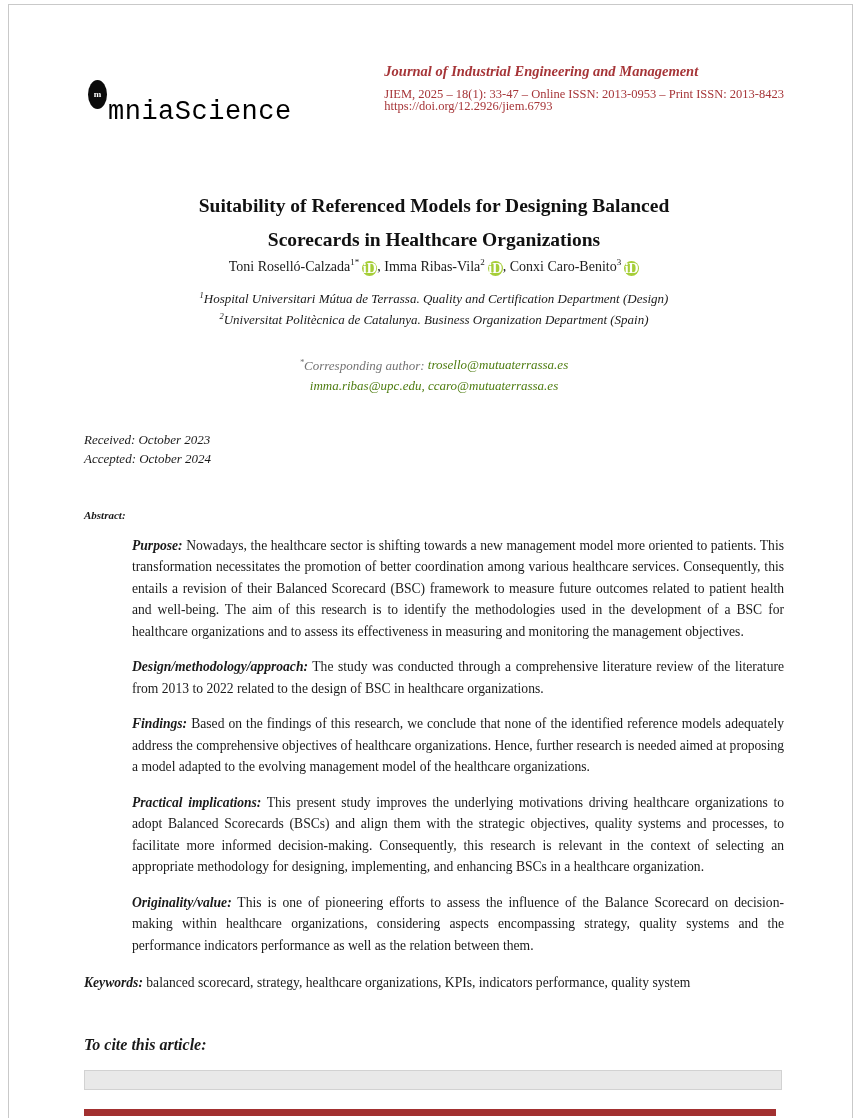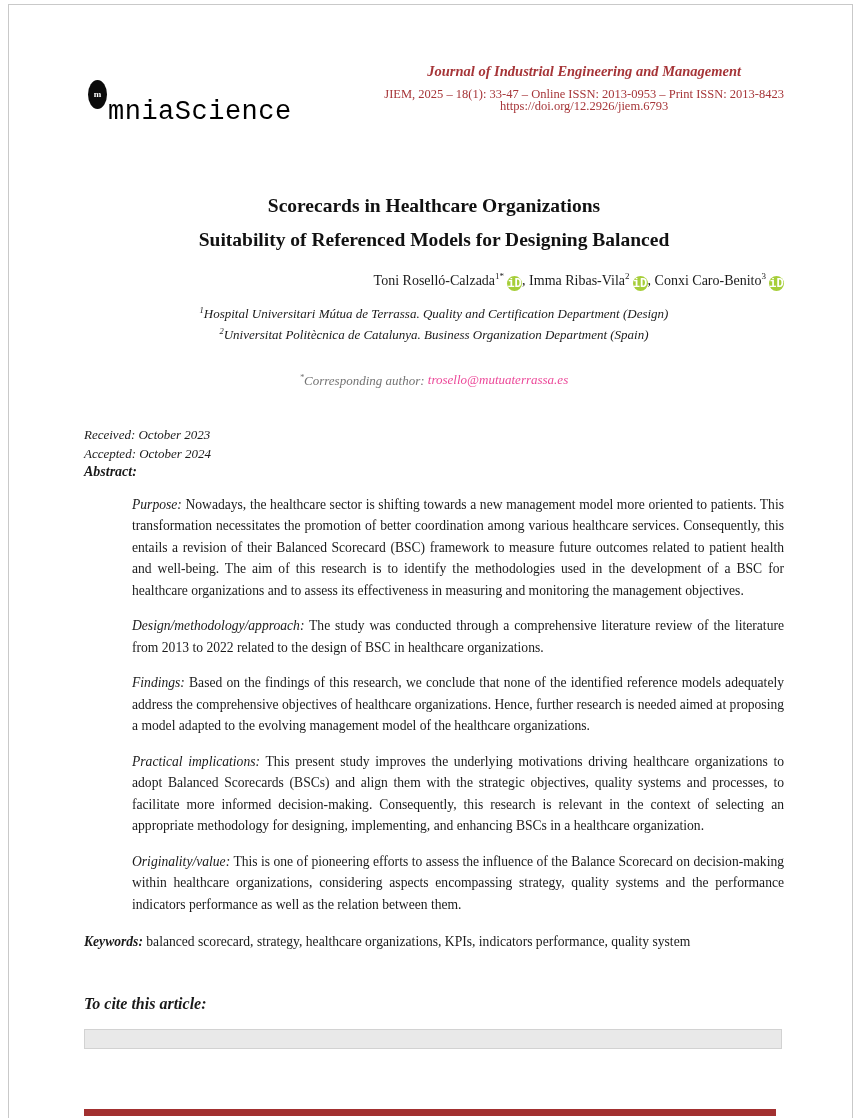--- a/index.html
+++ b/index.html
@@ -35,54 +35,54 @@
   }
   .logo-m {
     color: #ffffff; font-size: 9px; font-weight: bold; line-height: 1;
     font-family: "Liberation Serif", serif;
   }
   .logo-text {
     font-size: 27px; color: #000000; letter-spacing: 0.5px;
     font-family: Liberation Mono, monospace;
     margin-top: 35px;
   }
-  .journal-info { text-align: center; line-height: 1; margin-top: 8px; }
+  .journal-info { text-align: left; line-height: 1; margin-top: 8px; }
   .journal-name {
     font-size: 14.5px; font-weight: bold; font-style: italic;
     color: #a63538; margin-bottom: 9px;
   }
   .journal-issue { font-size: 12.5px; color: #a63538; }
   .journal-doi { font-size: 12.5px; color: #a63538; cursor: pointer; }
   
   .title { margin: 62px 0 0 0; text-align: center; font-weight: bold; font-size: 19.5px; line-height: 1.75; color: #111111; }
   .title .tl { display: block; }
-  .authors { text-align: right; margin-top: 14px; font-size: 14px; }
+  .authors { text-align: center; margin-top: 0; font-size: 14px; }
   .authors sup { font-size: 9px; }
   .orcid {
     display: inline-flex; align-items: center; justify-content: center;
     width: 15px; height: 15px; border-radius: 50%;
     background: #a6ce39; vertical-align: -2px; margin-left: 3px;
     cursor: pointer;
   }
   .orcid span {
-    color: #ffffff; font-size: 12px; font-weight: bold;
-    font-family: Liberation Mono, monospace; line-height: 1;
+    color: #ffffff; font-size: 14px; font-weight: bold;
+    font-family: Liberation Serif, serif; line-height: 1;
   }
   .affils { text-align: center; margin-top: 13px; font-style: italic; font-size: 13px; line-height: 1.55; }
   .affils sup { font-size: 8.5px; }
   .corresponding { text-align: center; margin-top: 25px; font-style: italic; font-size: 13px; line-height: 1.55; }
   .corr-label { color: #737373; }
   .corr-label sup { font-size: 8.5px; }
-  .email { color: #ec4899; cursor: pointer; }
+  .email { color: #4d7c0f; cursor: pointer; }
   
   .dates { margin-top: 35px; font-style: italic; font-size: 13px; line-height: 1.45; }
   
-  .abstract-heading { font-weight: bold; font-style: italic; font-size: 14px; }
+  .abstract-heading { margin-top: 40px; font-weight: bold; font-style: italic; font-size: 11px; }
   .sec { margin: 14px 0 0 48px; text-align: justify; font-size: 13.6px; line-height: 21.5px; }
-  .sec-label { font-weight: normal; font-style: italic; }
+  .sec-label { font-weight: bold; font-style: italic; }
   .keywords { margin-top: 16px; text-align: justify; font-size: 13.6px; line-height: 21.5px; }
   .kw-label { font-weight: bold; font-style: italic; }
   
   .cite-heading { margin-top: 42px; font-weight: bold; font-style: italic; font-size: 16px; }
   .cite-box {
     margin-top: 16px; background: #e9e9e9; border: 1px solid #d2d2d2;
     padding: 9px 14px; text-align: justify;
     font-size: 13.6px; line-height: 21.5px; width: 668px; box-sizing: content-box;
   }
   
@@ -107,41 +107,42 @@
         <span class="logo-text">mniaScience</span>
       </div>
       <div class="journal-info">
         <div class="journal-name">Journal of Industrial Engineering and Management</div>
         <div class="journal-issue">JIEM, 2025 – 18(1): 33-47 – Online ISSN: 2013-0953 – Print ISSN: 2013-8423</div>
         <div class="journal-doi">https://doi.org/12.2926/jiem.6793</div>
       </div>
     </div>
 
     <h1 class="title">
+      <span class="tl">Suitability of Referenced Models for Designing Balanced</span>
       <span class="tl">Scorecards in Healthcare Organizations</span>
-      <span class="tl">Suitability of Referenced Models for Designing Balanced</span>
     </h1>
 
     <div class="authors">
       <span class="author"><span>Toni Roselló-Calzada</span><sup>1*</sup><span class="orcid">
             <span>iD</span>
           </span><span>, </span></span><span class="author"><span>Imma Ribas-Vila</span><sup>2</sup><span class="orcid">
             <span>iD</span>
           </span><span>, </span></span><span class="author"><span>Conxi Caro-Benito</span><sup>3</sup><span class="orcid">
             <span>iD</span>
           </span><span></span></span>
     </div>
 
     <div class="affils">
       <div><sup>1</sup><span>Hospital Universitari Mútua de Terrassa. Quality and Certification Department (Design)</span></div>
       <div><sup>2</sup><span>Universitat Politècnica de Catalunya. Business Organization Department (Spain)</span></div>
     </div>
 
     <div class="corresponding">
       <div><span class="corr-label"><sup>*</sup><span>Corresponding author: </span></span><span class="email">trosello@mutuaterrassa.es</span></div>
+      <div><span class="email">imma.ribas@upc.edu,</span><span class="email"> ccaro@mutuaterrassa.es</span></div>
     </div>
 
     <div class="dates">
       <div>Received: October 2023</div>
       <div>Accepted: October 2024</div>
     </div>
 
     <div class="abstract-heading">Abstract:</div>
 
     <p class="sec"><span class="sec-label">Purpose:</span><span> Nowadays, the healthcare sector is shifting towards a new management model more oriented to patients. This transformation necessitates the promotion of better coordination among various healthcare services. Consequently, this entails a revision of their Balanced Scorecard (BSC) framework to measure future outcomes related to patient health and well-being. The aim of this research is to identify the methodologies used in the development of a BSC for healthcare organizations and to assess its effectiveness in measuring and monitoring the management objectives.</span></p>

